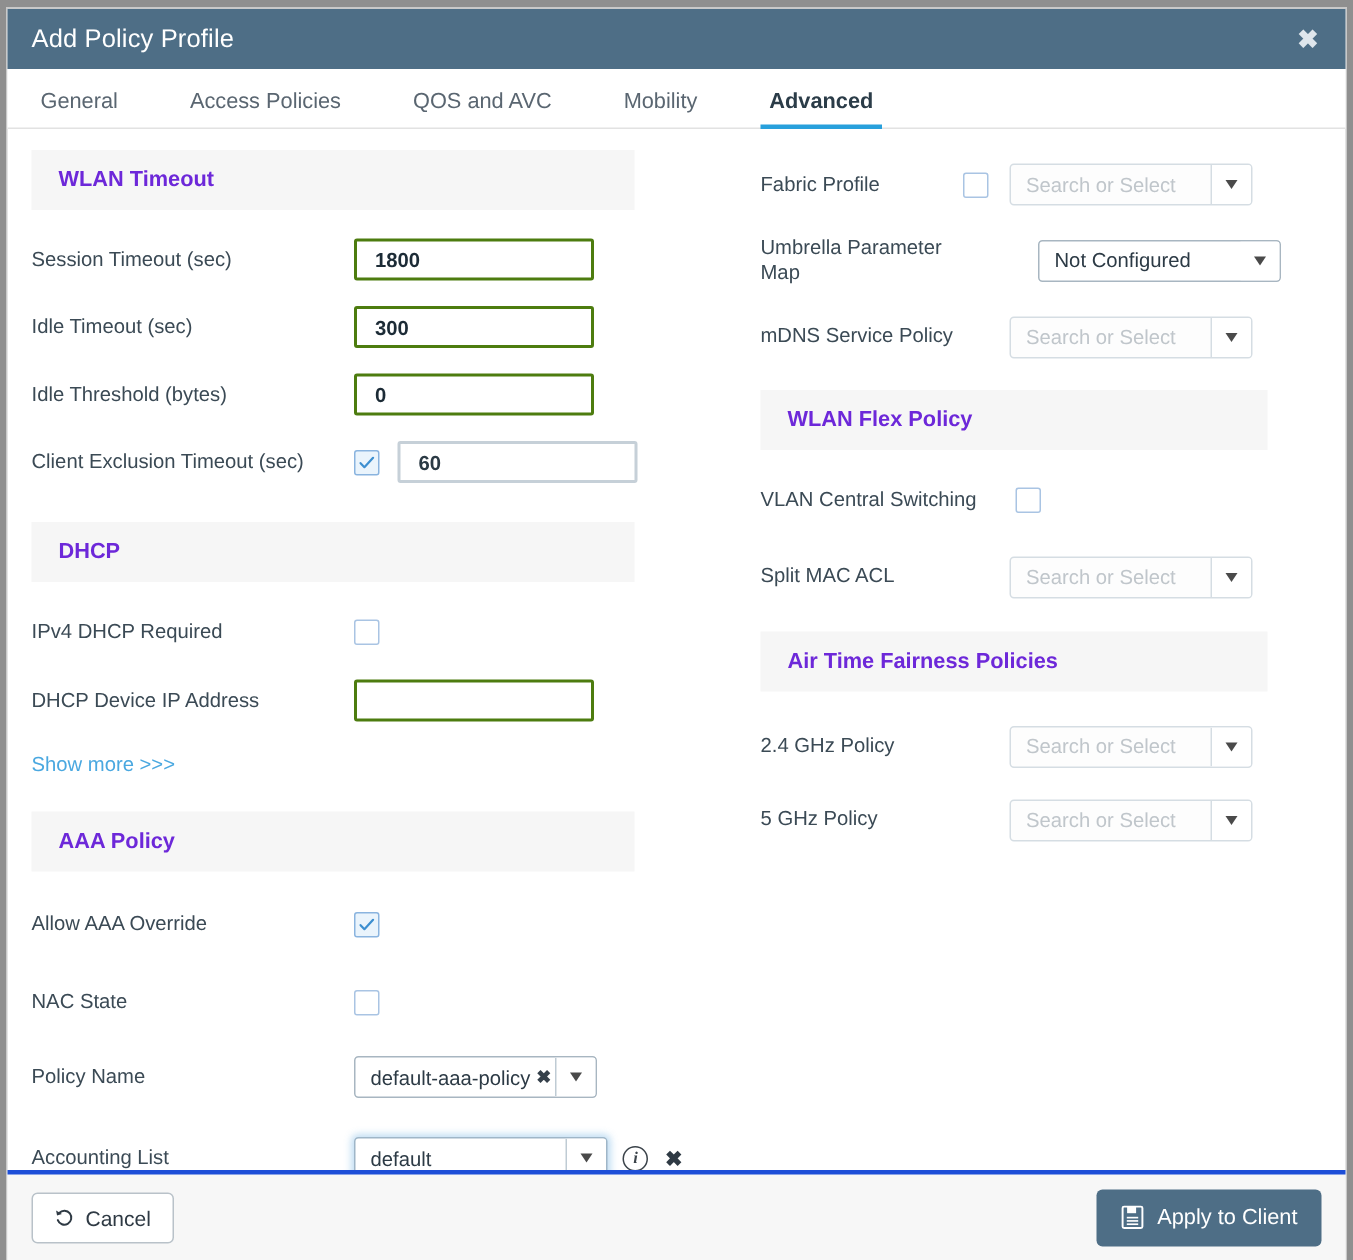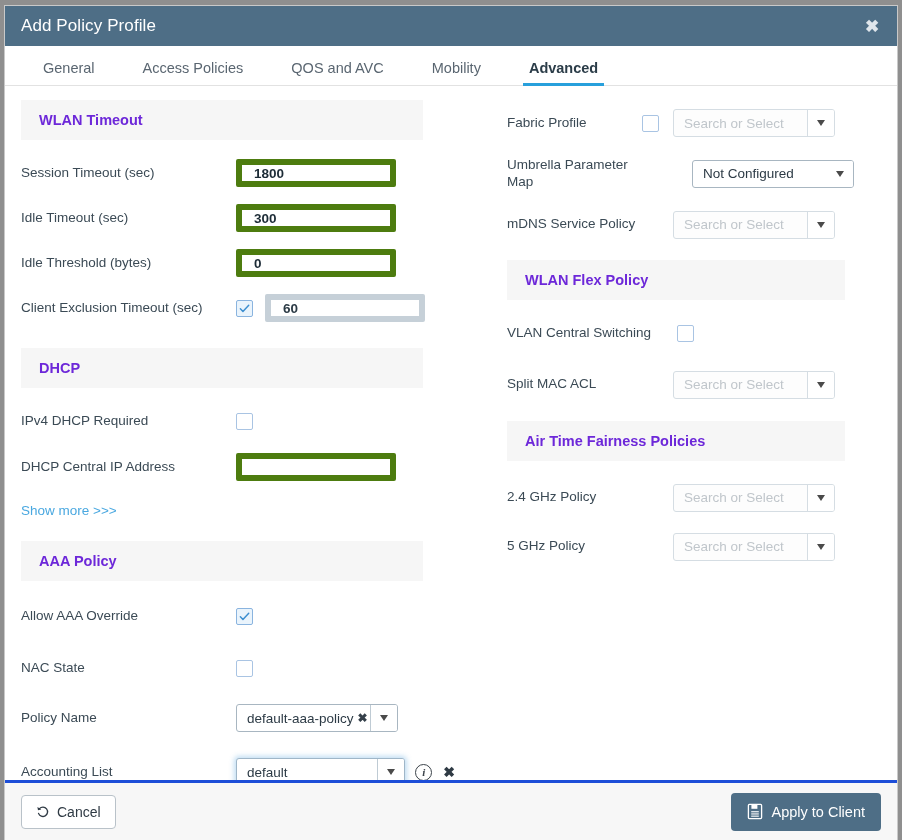--- a/index.html
+++ b/index.html
@@ -54,21 +54,21 @@
     font-weight: bold;
     cursor: pointer;
     line-height: 1;
   }
   
   .tabs {
     height: 40px;
     min-height: 40px;
     display: flex;
     align-items: flex-end;
-    padding-left: 38px;
+    padding-left: 22px;
     border-bottom: 1px solid #e2e2e2;
     box-sizing: border-box;
     background: #fff;
   }
   .tab {
     font-size: 14.5px;
     color: #5a6671;
     padding: 0 0 9px 0;
     margin-right: 48px;
     cursor: pointer;
@@ -123,21 +123,21 @@
     font-size: 13.5px;
     color: #3b4a55;
     line-height: 1.25;
   }
   .col-left .lbl  { width: 215px; flex: none; }
   .col-right .lbl { width: 135px; flex: none; margin-left: 16px; }
 
   
   .tinput {
     height: 28px;
-    border: 6px solid #4d7c0f;
+    border: 2px solid #4d7c0f;
     border-radius: 2px;
     background: #fff;
     font-family: "Liberation Sans", sans-serif;
     font-size: 13.5px;
     font-weight: bold;
     color: #1c2b36;
     padding: 0 8px 0 12px;
     box-sizing: border-box;
     outline: none;
   }
@@ -355,21 +355,21 @@
       </div>
 
       <div class="section-head" style="margin-top:25px;">DHCP</div>
 
       <div class="row" style="margin-top:18px;">
         <div class="lbl">IPv4 DHCP Required</div>
         <div class="cbox"></div>
       </div>
 
       <div class="row" style="margin-top:16px;">
-        <div class="lbl">DHCP Central IP Address</div>
+        <div class="lbl">DHCP Device IP Address</div>
         <input class="tinput w160 empty" type="text" value="" style="">
       </div>
 
       <div style="margin-top:19px;">
         <span class="showmore">Show more &gt;&gt;&gt;</span>
       </div>
 
       <div class="section-head" style="margin-top:22px;">AAA Policy</div>
 
       <div class="row" style="margin-top:20px;">

